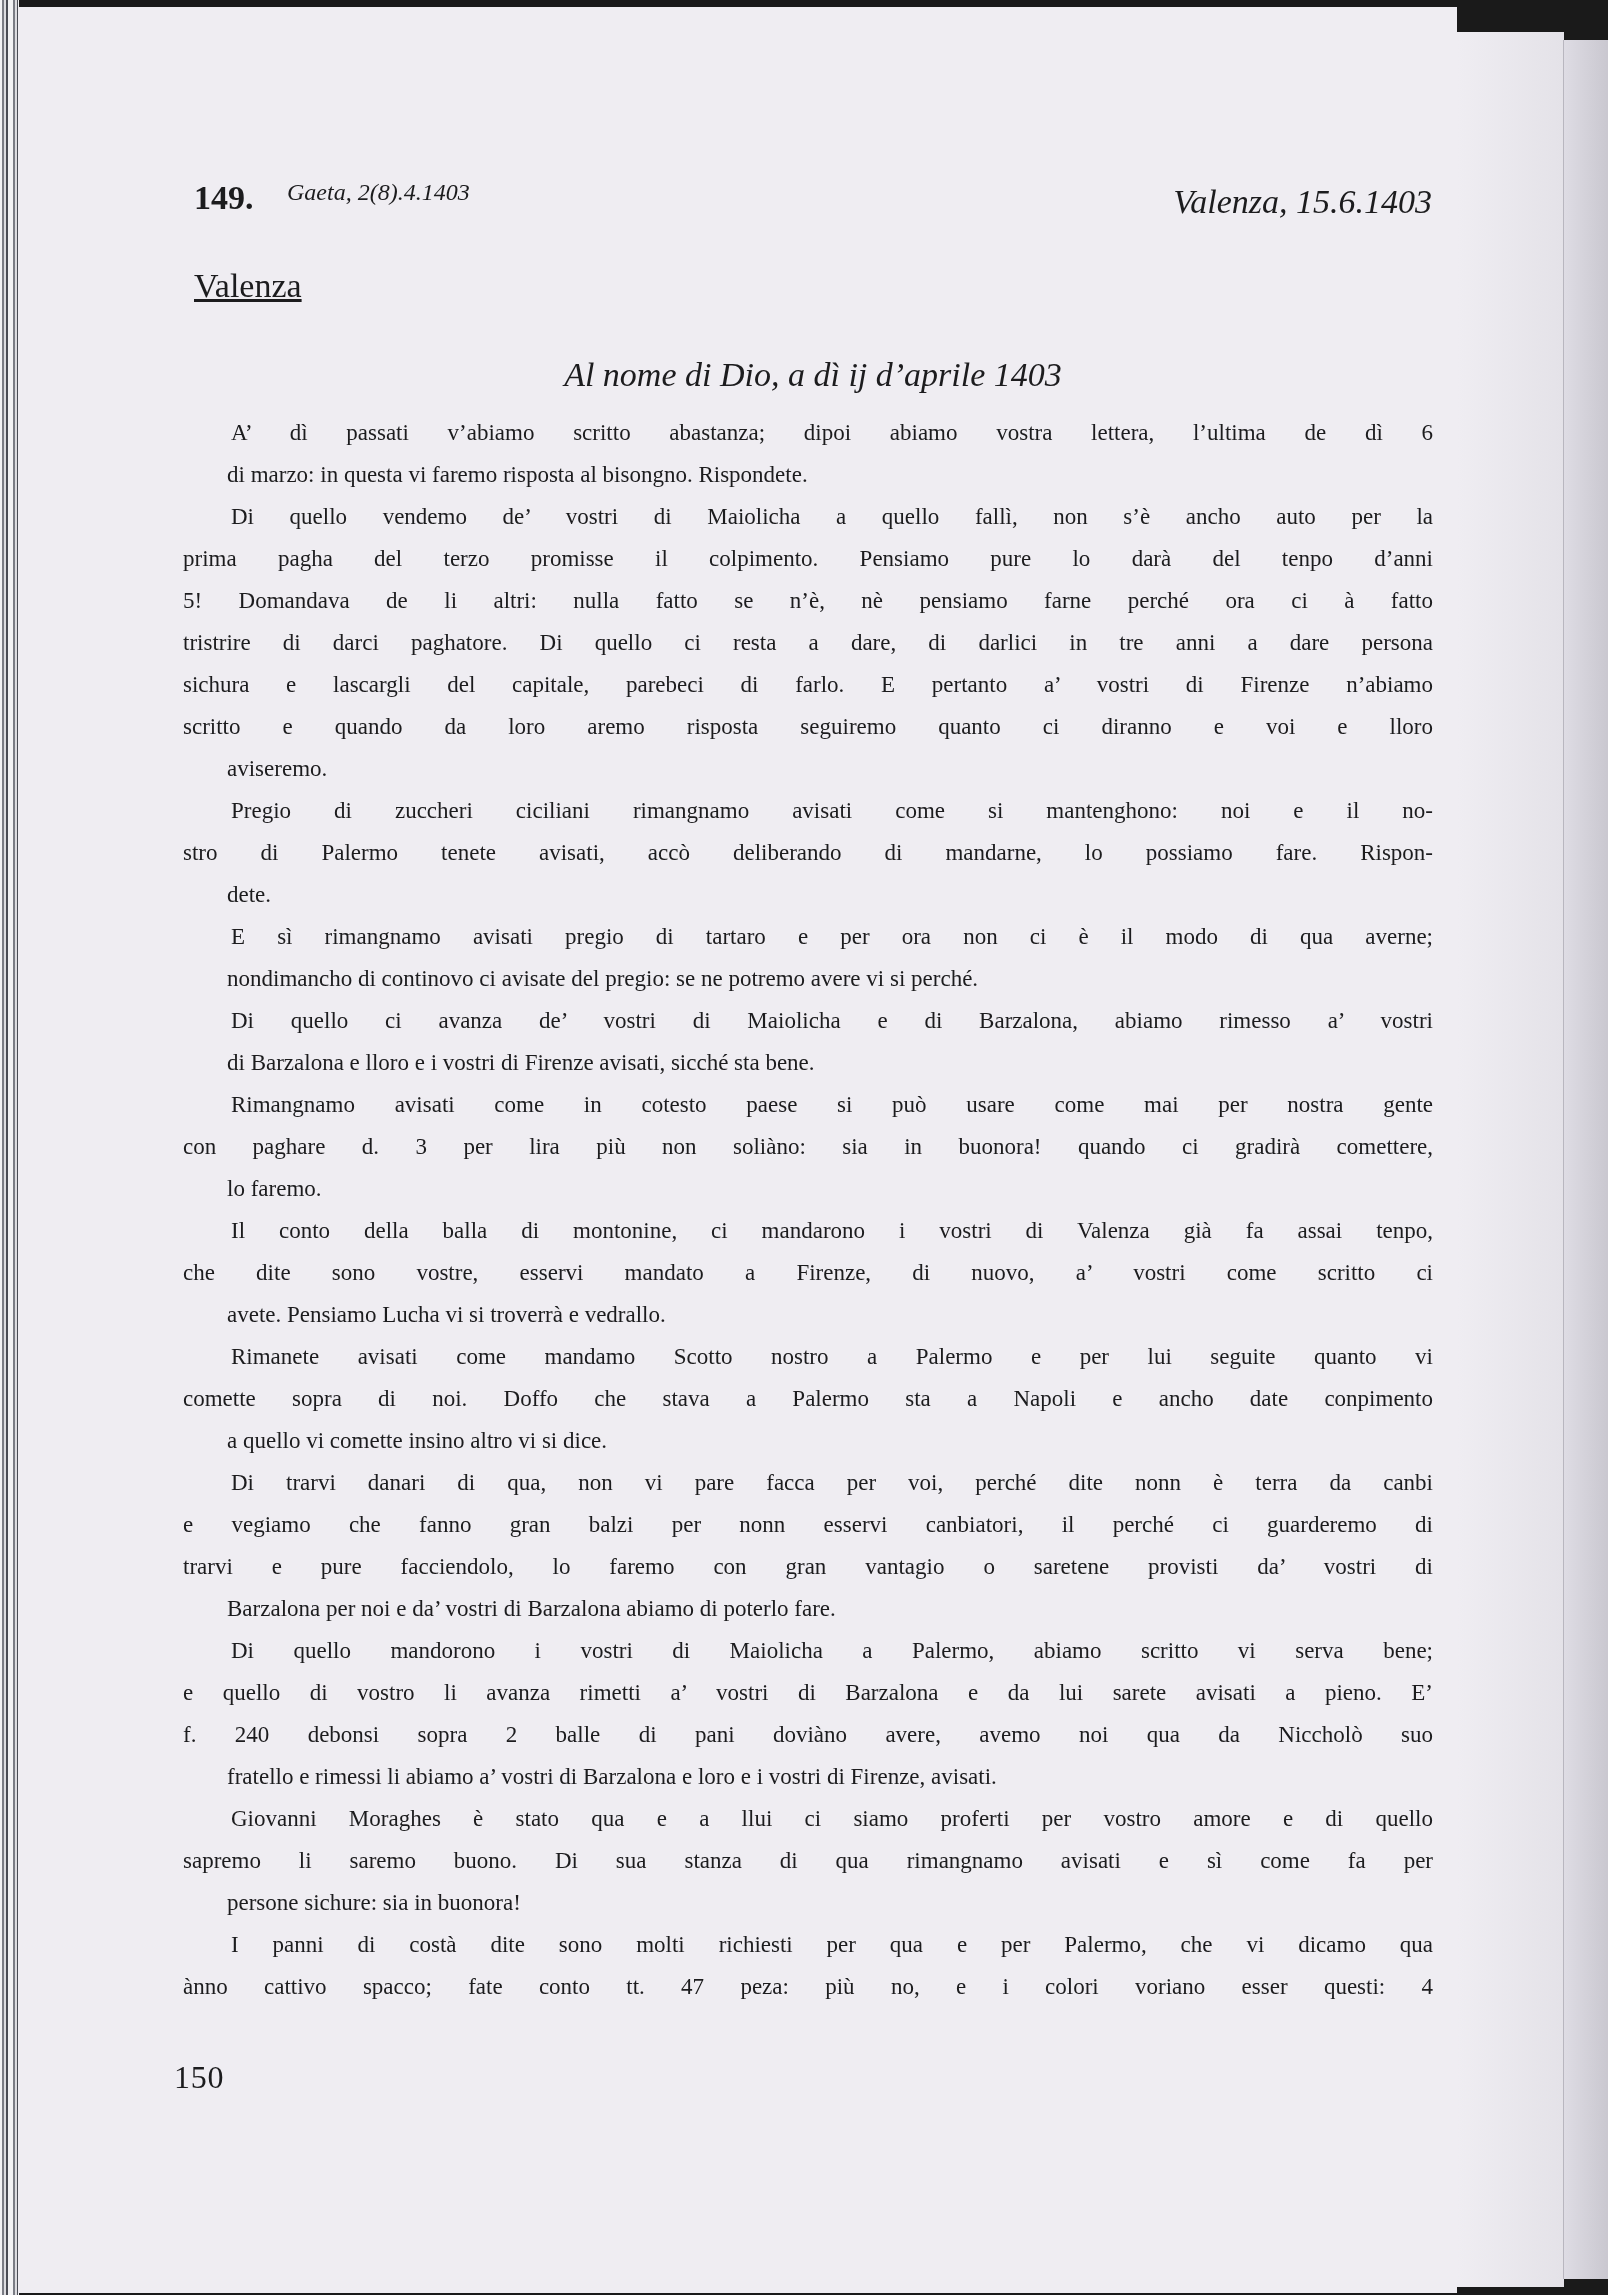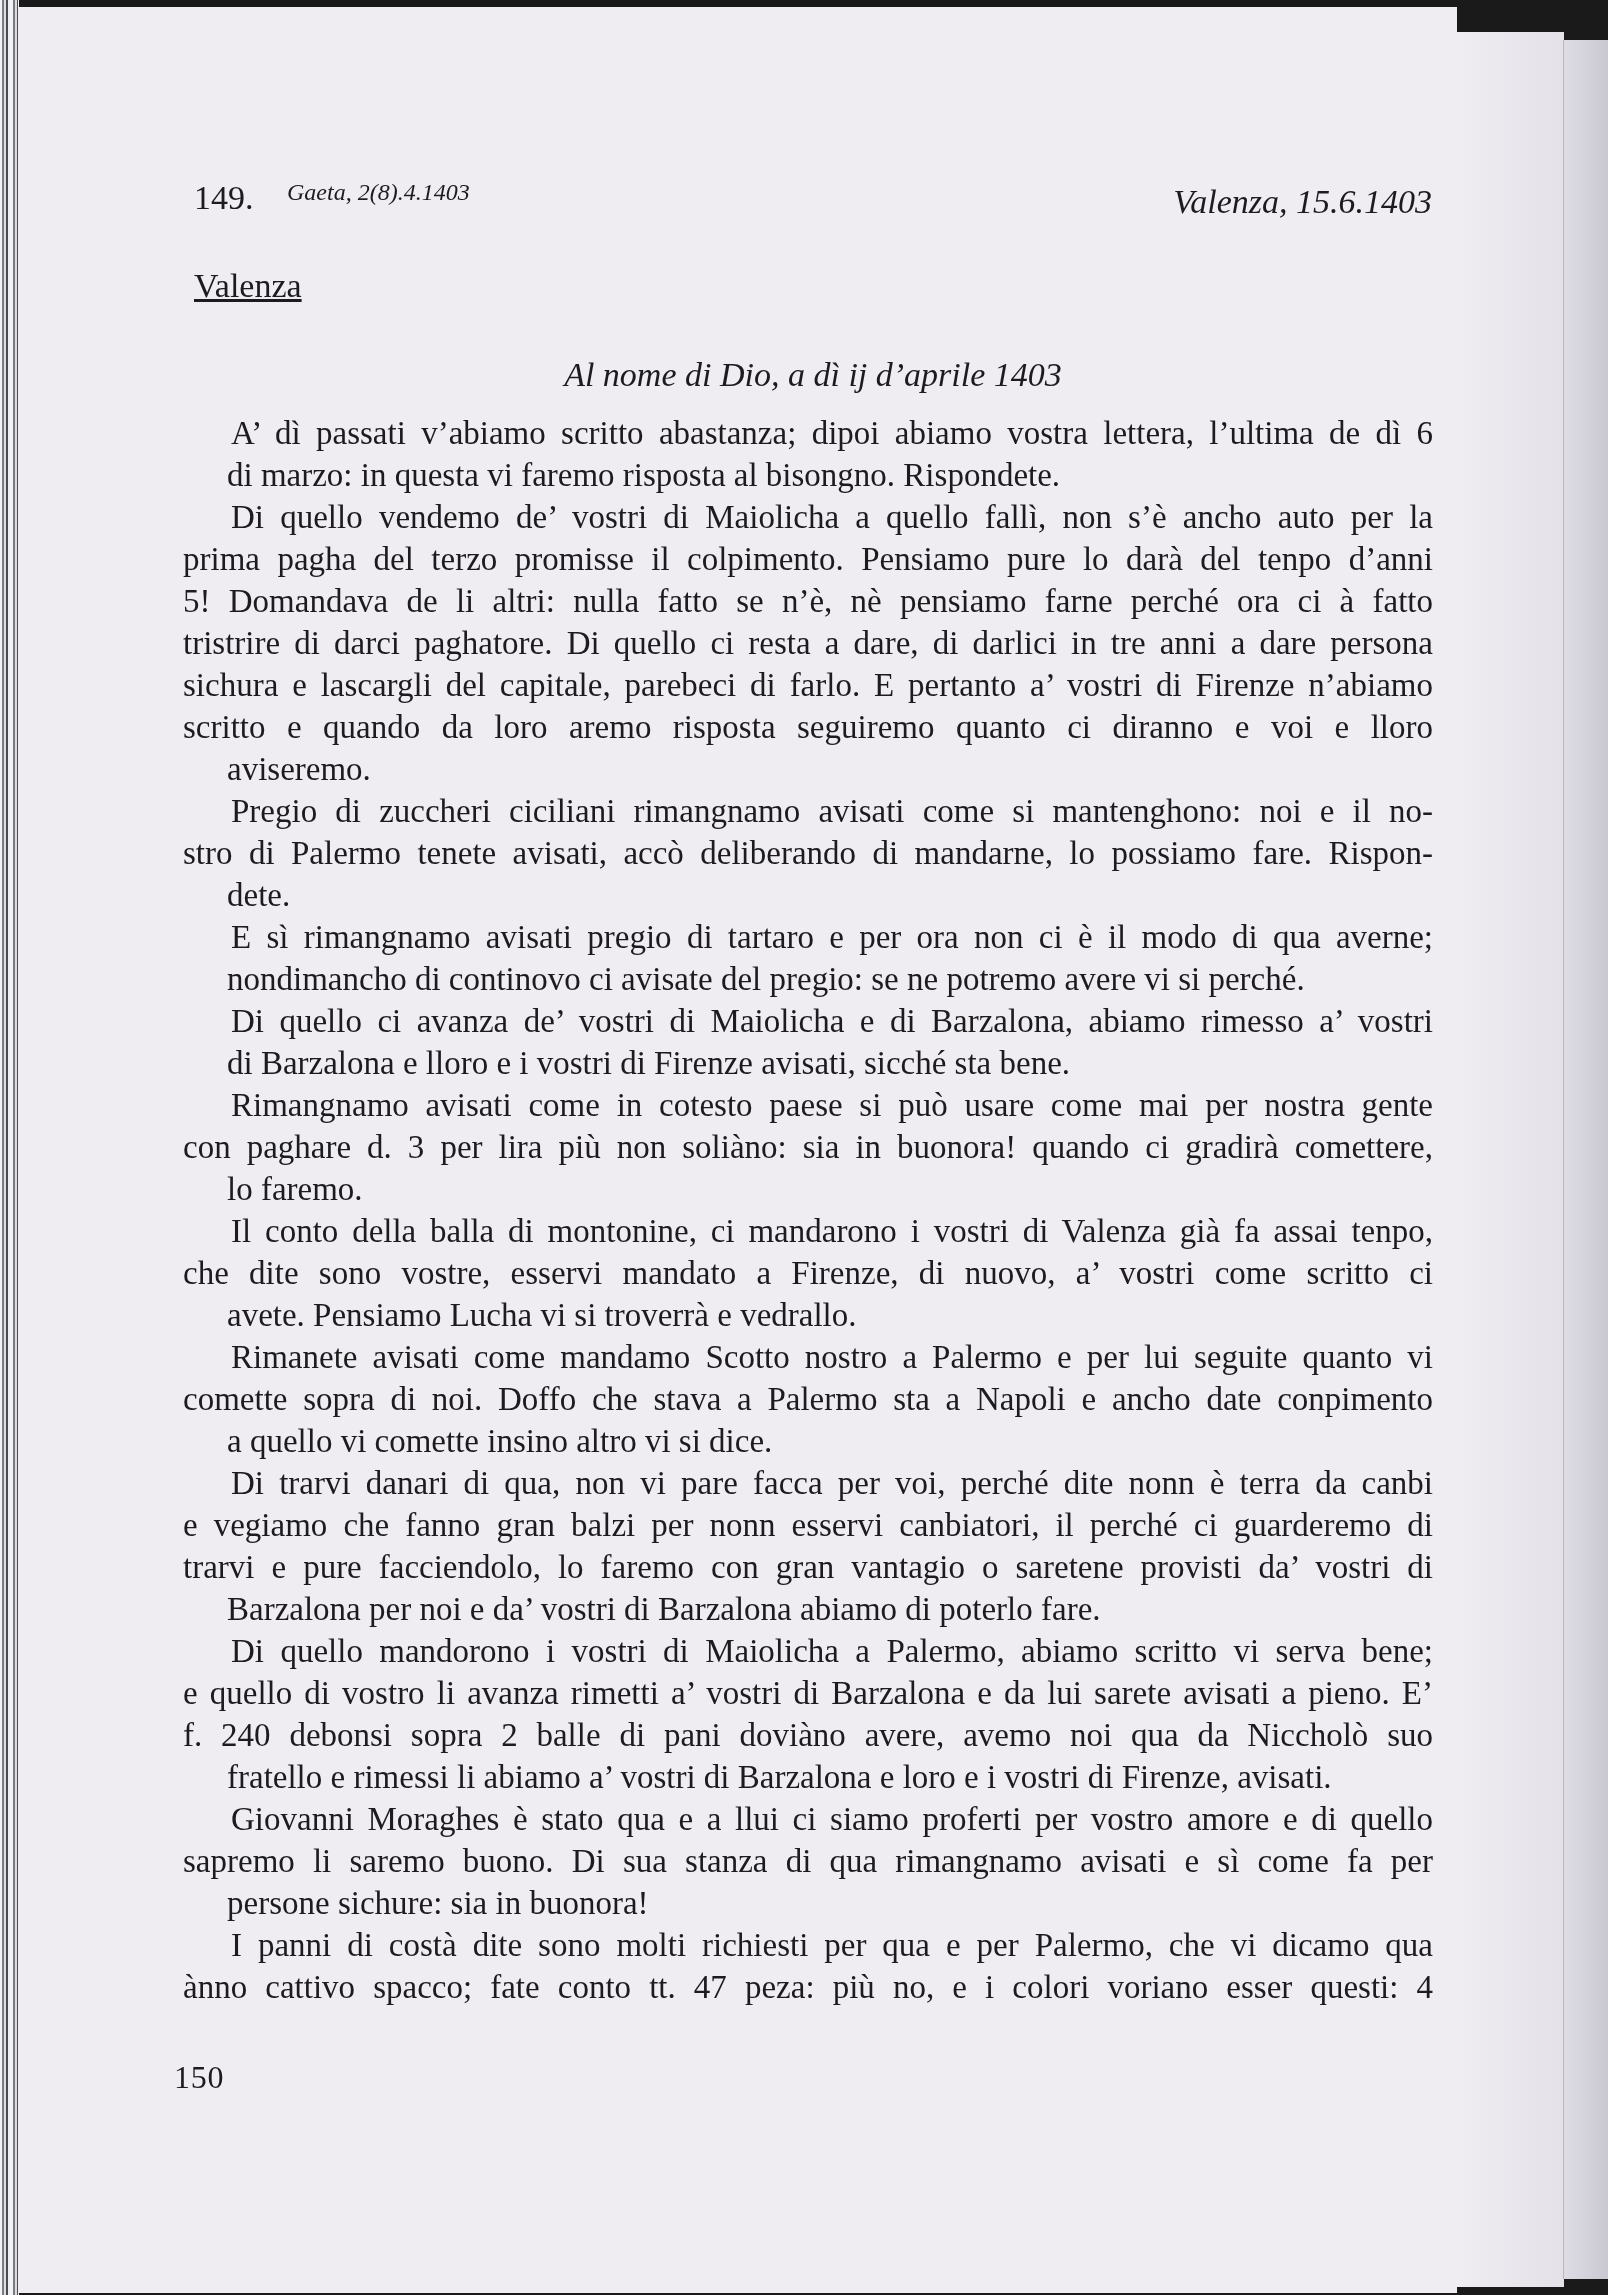--- a/index.html
+++ b/index.html
@@ -20,37 +20,37 @@
   .next-page {
     position:absolute; left:1563px; top:40px; width:45px; height:2239px;
     background:linear-gradient(90deg,#dedce4,#c9c7cf);
     border-left:0.8px solid #b8b6bf;
   }
   .fold {
     position:absolute; left:1457px; top:32px; width:107px; height:2255px;
     background:linear-gradient(90deg,#efedf2,#e4e2e8);
   }
   .hdr-num {
-    position:absolute; left:194px; top:179px; font-weight:normal; font-size:34px;
+    position:absolute; left:194px; top:179px; font-weight:bold; font-size:34px;
   }
   .hdr-left {
     position:absolute; left:287px; top:179px; font-style:italic; font-size:24px;
   }
   .hdr-right {
     position:absolute; right:176px; top:183px; font-style:italic; font-size:34px;
   }
   .recipient {
     position:absolute; left:194px; top:267px; font-size:34px;text-decoration:underline;
   }
   .salutation {
     position:absolute; left:194px; width:1238px; top:356px; text-align:center; font-size:34px;font-style:italic;
   }
   .body {
     position:absolute; left:183px; width:1250px; top:412px;
-    font-size:33px; line-height:42px;
+    font-size:23px; line-height:42px;
   }
   .line {
     display:block; height:42px; white-space:nowrap;
     text-align:justify; text-align-last:justify;
   }
   .line.last { text-align-last:left;margin-left:44px; }
   .line.indent { padding-left:48px; }
   .pagenum {
     position:absolute; left:174px; top:2059px; font-size:32px; letter-spacing:0.8px;
   }

